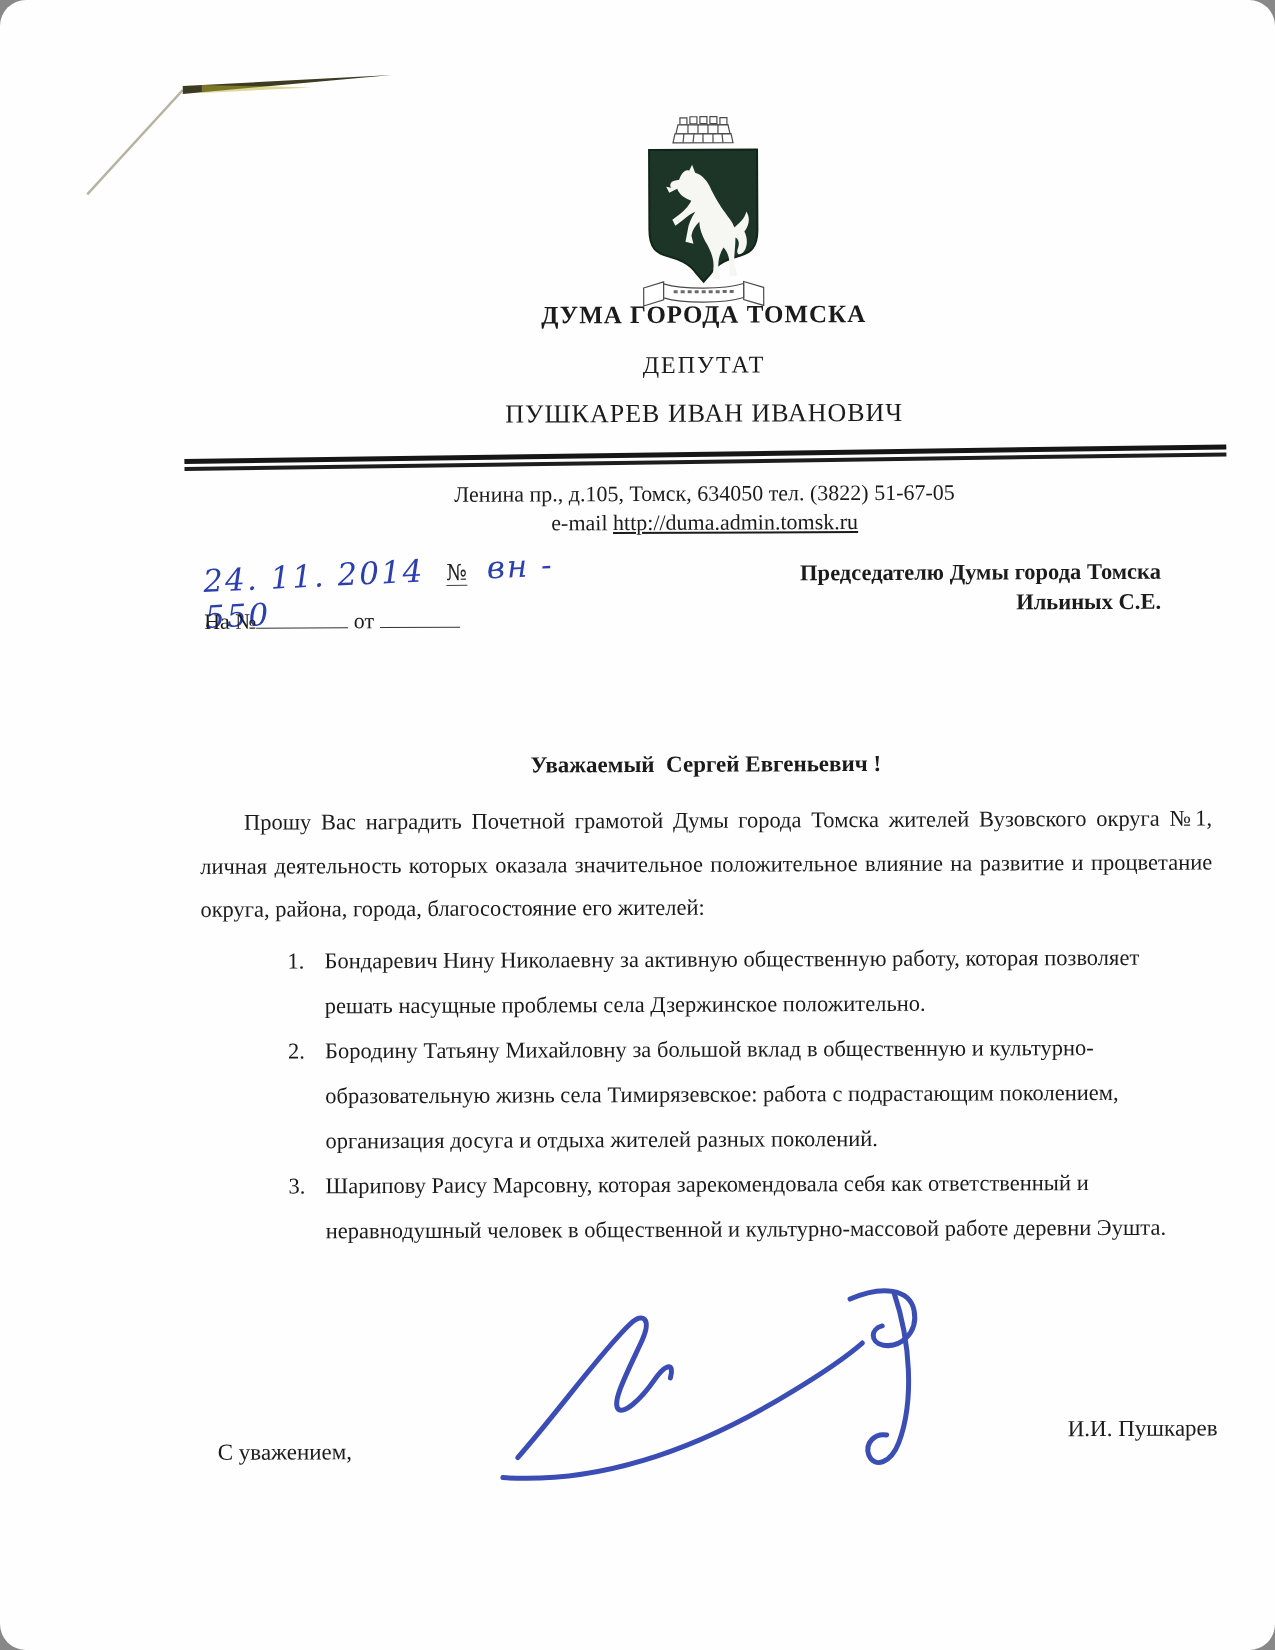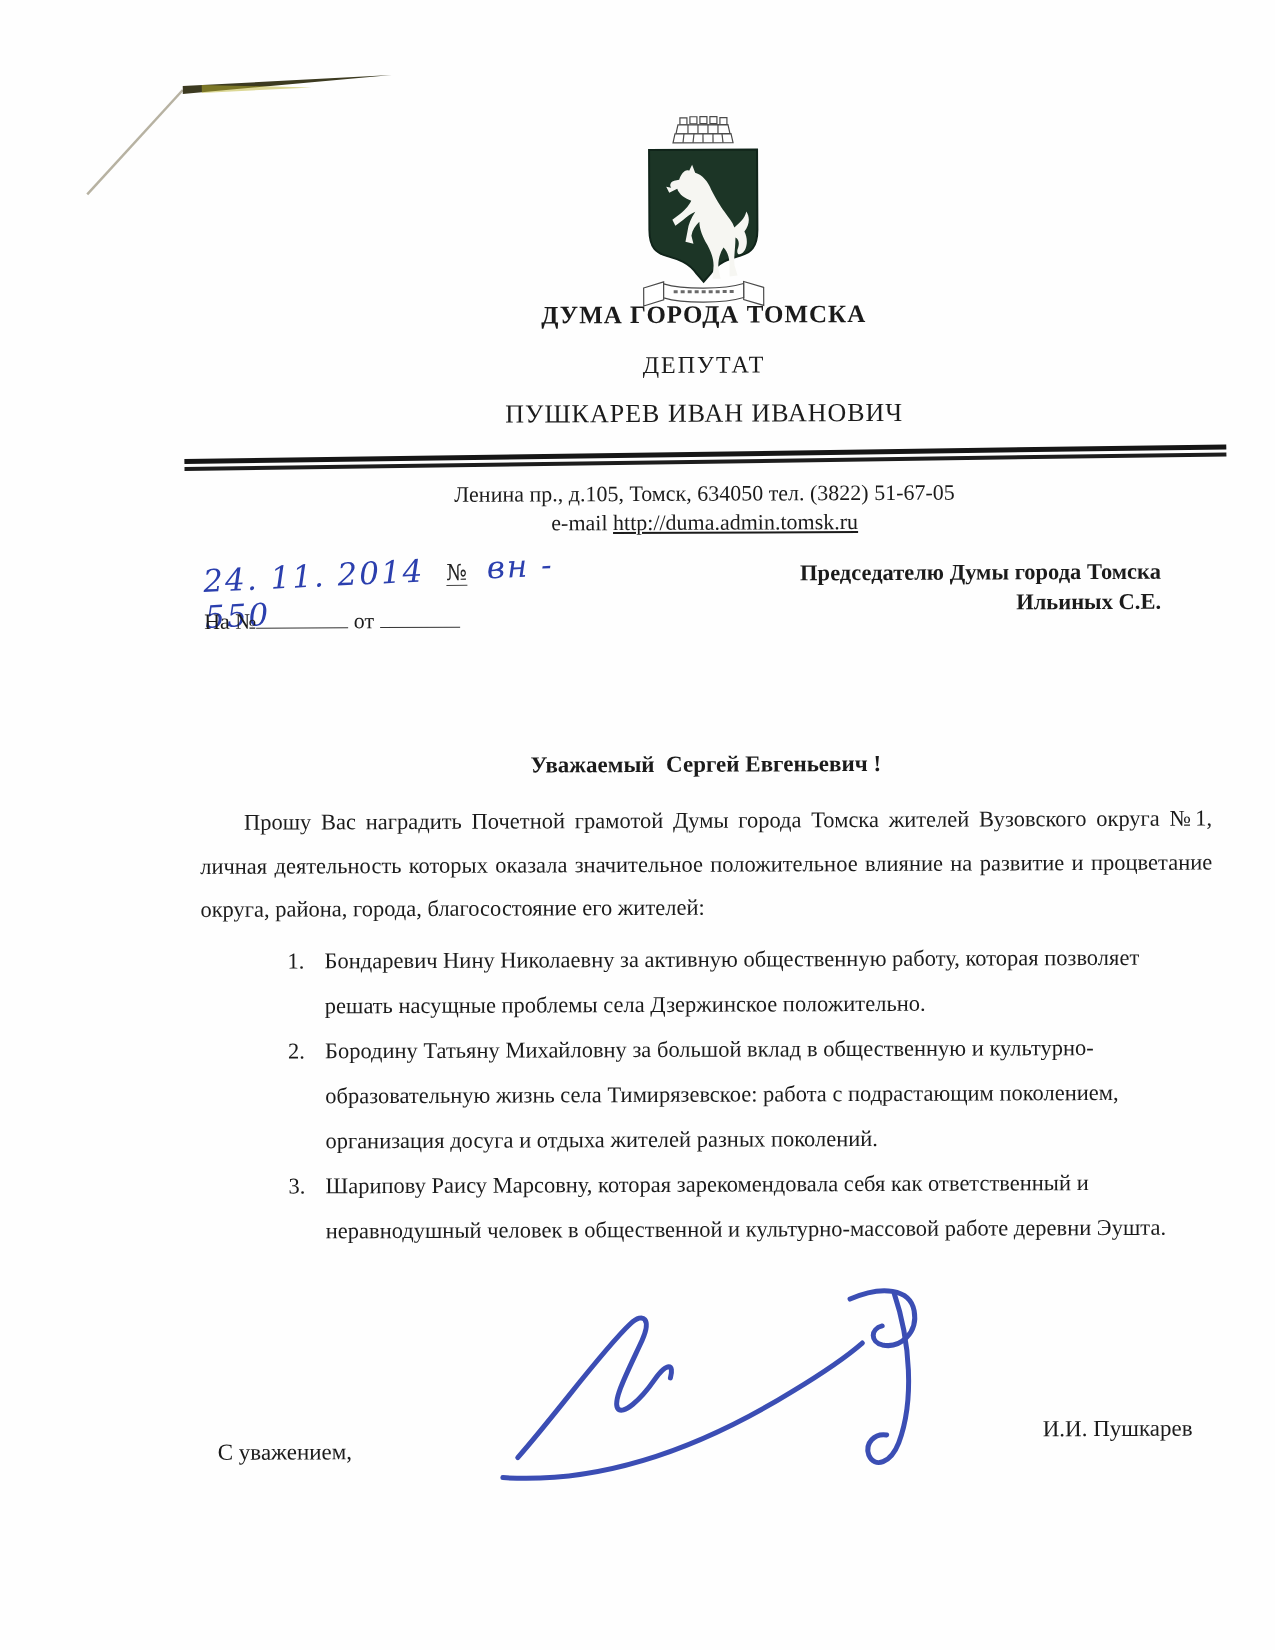--- a/index.html
+++ b/index.html
@@ -4,20 +4,21 @@
 <style>
   html,body{margin:0;padding:0;background:#888;}
   .page{
     position:relative;
     width:1275px;height:1650px;
     margin:0 auto;
     background:#fefefe;
     overflow:hidden;
     font-family:"Liberation Serif","DejaVu Serif",serif;
     color:#1b1b1b;
+    border-radius:26px;
   }
   .content{position:absolute;left:0;top:0;width:1275px;height:1650px;transform:rotate(-0.25deg);}
   .abs{position:absolute;}
   .centercol{left:200px;width:1012px;text-align:center;}
 
   
   .org-name{top:301px;font-size:25px;font-weight:bold;letter-spacing:1px;}
   .role{top:352px;font-size:24px;letter-spacing:2px;}
   .deputy-name{top:399px;font-size:26px;letter-spacing:1px;}
 
@@ -49,21 +50,21 @@
   .salutation{top:752px;font-size:23px;font-weight:bold;white-space:pre-wrap;}
   .intro{left:200px;top:799px;width:1012px;font-size:22.5px;line-height:43.5px;
     text-align:justify;text-indent:44px;}
   .award-list{left:287px;top:937px;width:882px;font-size:22.5px;line-height:45px;}
   .award-item{display:flex;align-items:flex-start;}
   .award-num{width:37px;flex:0 0 37px;}
   .award-text{flex:1;}
 
   
   .closing{left:215px;top:1422px;font-size:23px;margin-top:16px;}
-  .signer{left:1040px;top:1418px;width:175px;font-size:23px;text-align:left;}
+  .signer{left:1040px;top:1418px;width:175px;font-size:23px;text-align:right;}
 
   
   .artifact-svg{left:55px;top:50px;}
   .signature-svg{left:460px;top:1272px;}
   .emblem-wrap{top:110px;}
   .emblem-svg{display:inline-block;}
 </style>
 </head>
 <body>
 

